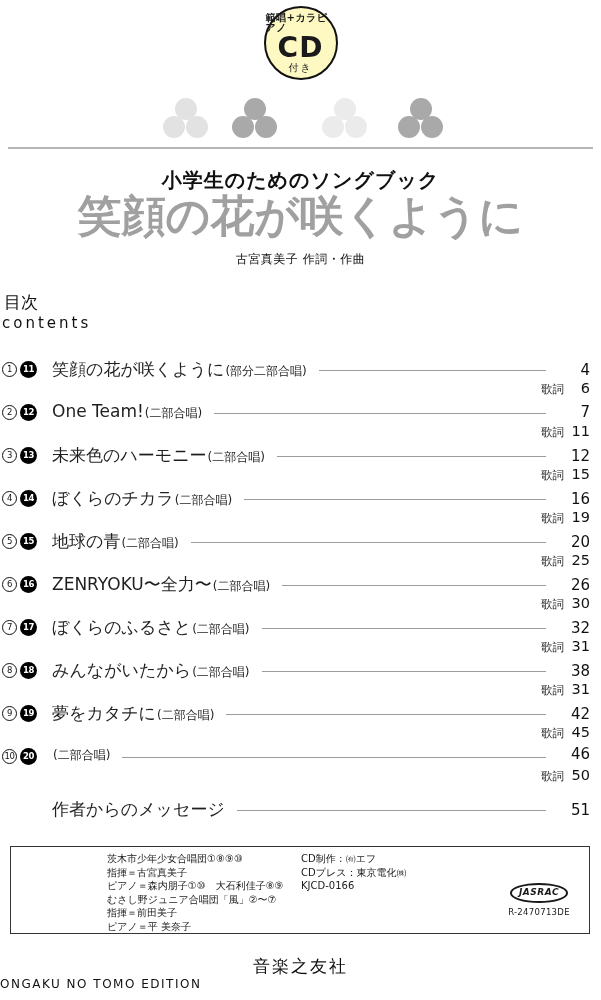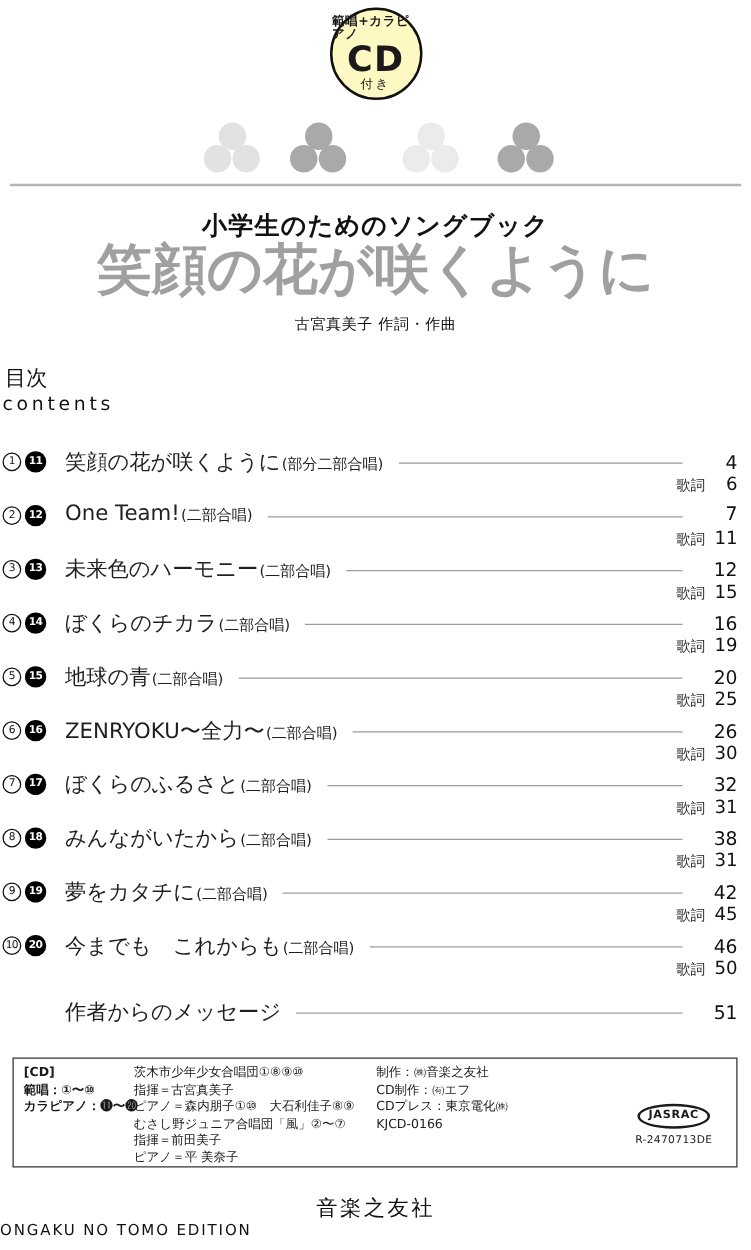--- a/index.html
+++ b/index.html
@@ -60,21 +60,21 @@
   .msgrow{margin-top:10px;padding-left:50px;}
   
   .cdbox{position:absolute;left:10px;top:846px;width:580px;height:88px;
     border:1px solid #333;box-sizing:border-box;font-size:10px;line-height:13.5px;}
   .cdbox .c1{position:absolute;left:8px;top:5px;font-weight:bold;}
   .cdbox .c2{position:absolute;left:96px;top:5px;}
   .cdbox .c3{position:absolute;left:290px;top:5px;}
   .cdbox div p{margin:0;white-space:nowrap;}
   .jasrac{position:absolute;right:10px;top:36px;width:80px;text-align:center;}
   .jasrac .oval{display:inline-block;border:2px solid #1a1a1a;border-radius:50%;
-    padding:1px 7px;font-size:9px;font-weight:bold;letter-spacing:0.5px;}
+    padding:1px 7px;font-size:9px;font-weight:bold;font-style:italic;letter-spacing:0.5px;}
   .jasrac .code{font-size:8.5px;margin-top:3px;letter-spacing:0.3px;}
   
   .pub{position:absolute;top:955px;left:0;width:100%;text-align:center;
     font-size:17px;letter-spacing:2px;color:#111;}
   .edition{position:absolute;top:977px;left:0;width:100%;text-align:left;
     font-size:12px;letter-spacing:1.5px;color:#111;}
 </style>
 </head>
 <body>
 
@@ -267,55 +267,48 @@
         <span class="lp">45</span>
       </div>
   </div>
 
   <div class="item">
     <div class="trow">
       <span class="nums">
           <span class="no">10</span>
           <span class="ns">20</span>
         </span>
-      <span class="ttl">今までも　これからも</span>
       <span class="typ">(二部合唱)</span>
       <span class="leader"></span>
       <span class="pg">46</span>
     </div>
     <div class="lrow">
         <span class="ll">歌詞</span>
         <span class="lp">50</span>
       </div>
   </div>
 
   <div class="trow msgrow">
     <span class="ttl">作者からのメッセージ</span>
     <span class="leader"></span>
     <span class="pg">51</span>
   </div>
 
 </div>
 
 <div class="cdbox">
-  <div class="c1">
-    <p>[CD]</p>
-    <p>範唱：①〜⑩</p>
-    <p>カラピアノ：⓫〜⓴</p>
-  </div>
   <div class="c2">
     <p>茨木市少年少女合唱団①⑧⑨⑩</p>
     <p>指揮＝古宮真美子</p>
     <p>ピアノ＝森内朋子①⑩　大石利佳子⑧⑨</p>
     <p>むさし野ジュニア合唱団「風」②〜⑦</p>
     <p>指揮＝前田美子</p>
     <p>ピアノ＝平 美奈子</p>
   </div>
   <div class="c3">
-    <p>制作：㈱音楽之友社</p>
     <p>CD制作：㈲エフ</p>
     <p>CDプレス：東京電化㈱</p>
     <p>KJCD-0166</p>
   </div>
   <div class="jasrac">
     <span class="oval">JASRAC</span>
     <div class="code">R-2470713DE</div>
   </div>
 </div>
 

